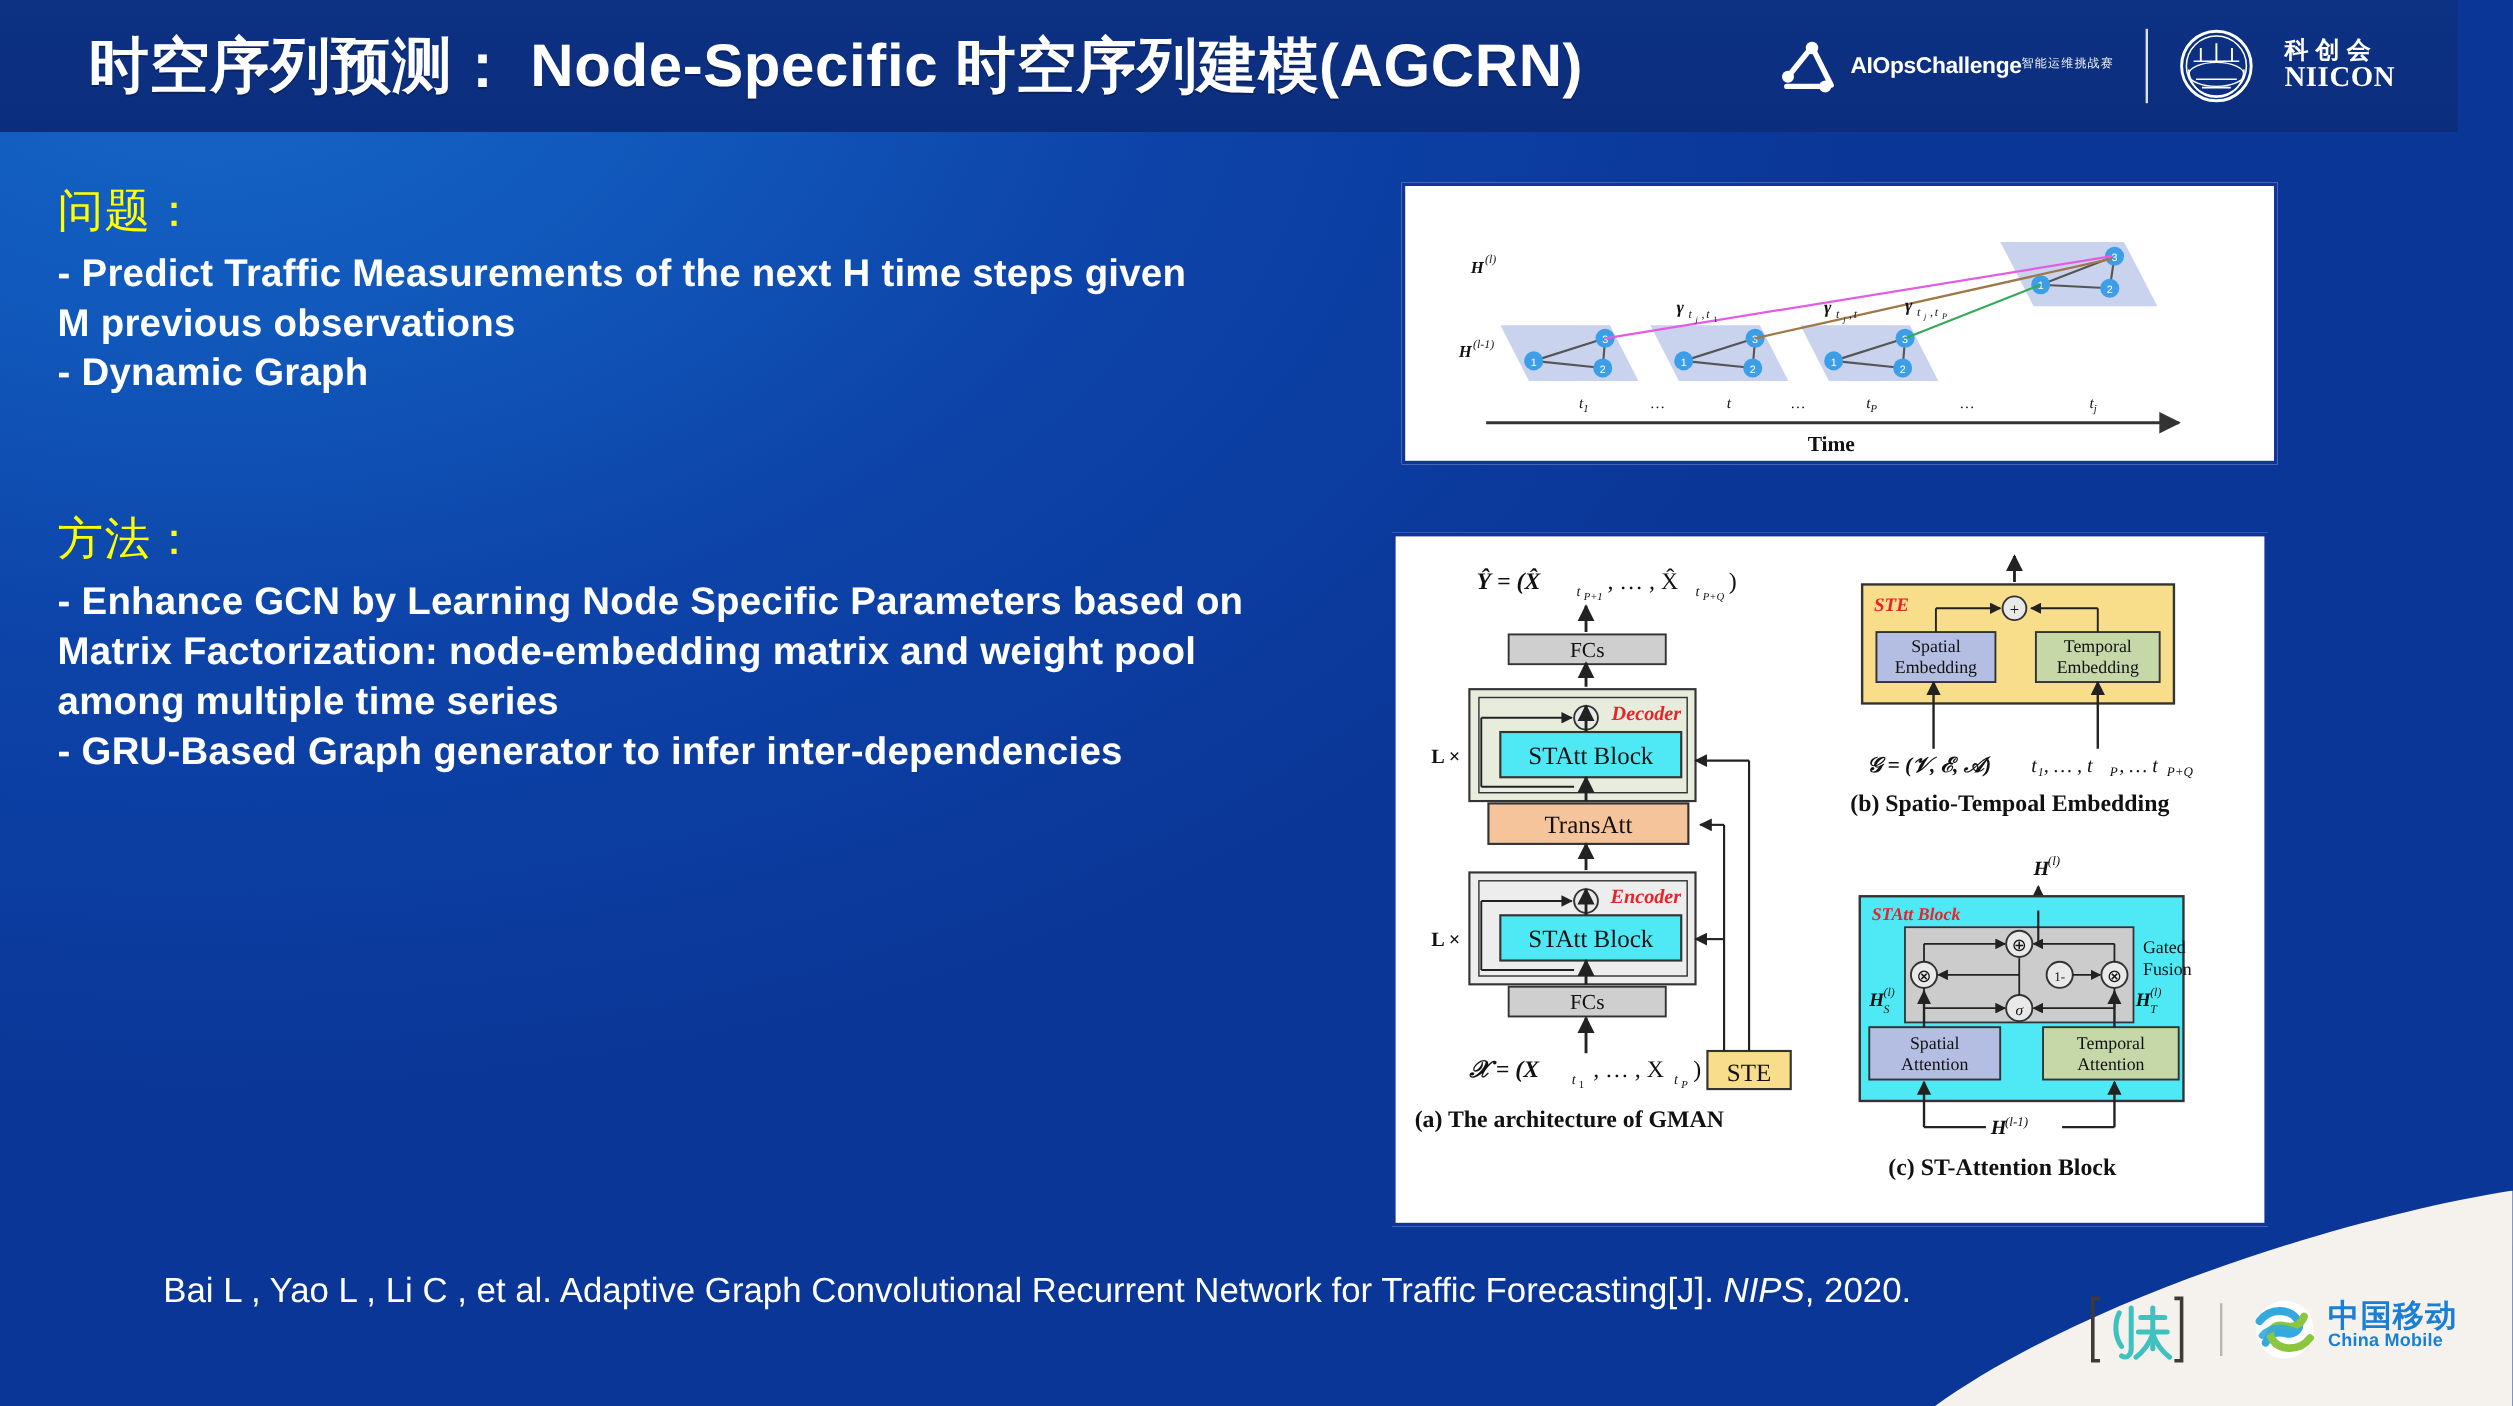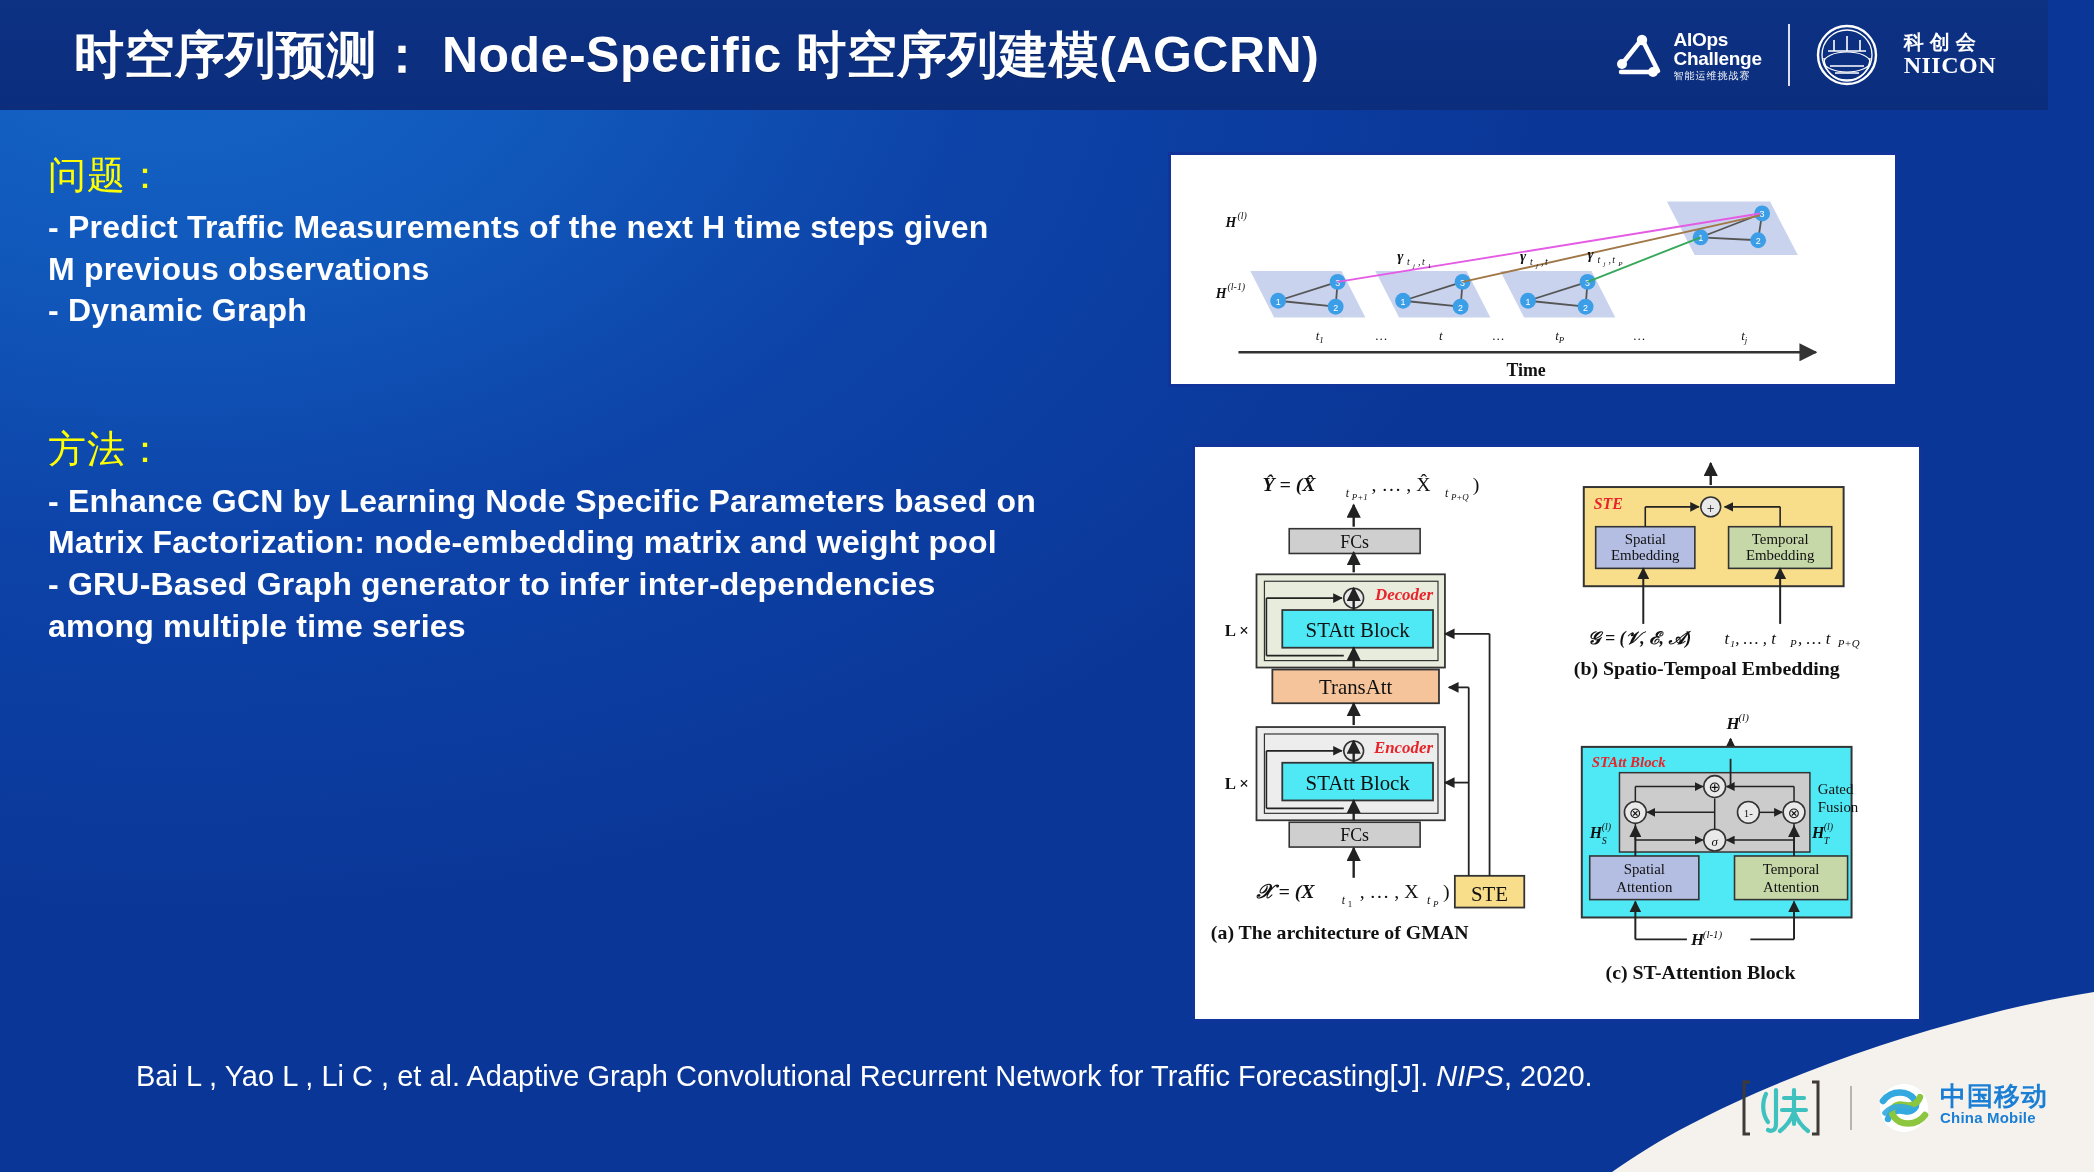--- a/index.html
+++ b/index.html
@@ -29,21 +29,21 @@
     letter-spacing:0.5px;
     white-space:nowrap;
     text-shadow:0 1px 0 rgba(0,0,0,.25);
   }
   .header-logos{
     position:absolute;right:52px;top:0;height:110px;
     display:flex;align-items:center;gap:0px;
   }
   .aiops{display:flex;align-items:center;gap:9px;}
   .aiops-mark{width:52px;height:48px;display:block;}
-  .aiops-text{display:flex;flex-direction:column;line-height:1.0;}
+  .aiops-text{display:flex;flex-direction:row;line-height:1.0;}
   .aiops-en{color:#fff;font-size:19px;font-weight:bold;letter-spacing:-0.3px;}
   .aiops-cn{color:#fff;font-size:10px;letter-spacing:1px;margin-top:3px;opacity:.95;}
   .divider-v{width:2px;height:62px;background:#ffffff;opacity:.85;margin:0 26px;}
   .niicon{display:flex;align-items:center;gap:26px;}
   .niicon-seal{width:62px;height:62px;}
   .niicon-text{display:flex;flex-direction:column;line-height:1.05;}
   .niicon-cn{color:#fff;font-size:20px;font-weight:bold;letter-spacing:6px;}
   .niicon-en{color:#fff;font-size:24px;font-weight:bold;letter-spacing:0.5px;font-family:"Liberation Serif",serif;}
 
   
@@ -67,21 +67,21 @@
   .citation .ital{font-style:italic;}
 
   
   .fig{
     position:absolute;background:#ffffff;
     border:3px solid #10349a;
     box-sizing:border-box;
     overflow:hidden;
   }
   #fig-top{left:1168px;top:152px;width:730px;height:235px;}
-  #fig-bottom{left:1192px;top:444px;width:730px;height:578px;}
+  #fig-bottom{left:1160px;top:444px;width:730px;height:578px;}
   .fig svg{display:block;width:100%;height:100%;}
 
   
   .swoosh{position:absolute;right:0;bottom:0;width:560px;height:180px;pointer-events:none;}
   .foot-logos{
     position:absolute;right:46px;bottom:32px;
     display:flex;align-items:center;gap:22px;
   }
   .jiutian{display:flex;align-items:center;}
   .jt-svg{width:86px;height:64px;}
@@ -151,22 +151,22 @@
       </div>
     </div>
 
     <div class="gap"></div>
 
     <div>
       <div class="sec-head">方法：</div>
       <div class="sec-body">
         <div>- Enhance GCN by Learning Node Specific Parameters based on</div>
         <div>Matrix Factorization:  node-embedding matrix and weight pool</div>
+        <div>among multiple time series</div>
         <div>- GRU-Based Graph generator to infer inter-dependencies</div>
-        <div>among multiple time series</div>
       </div>
     </div>
 
   </div>
 
   <div class="citation"><span>Bai L , Yao L , Li C , et al. Adaptive Graph Convolutional Recurrent Network for Traffic Forecasting[J]. </span><span class="ital">NIPS</span><span>, 2020.</span></div>
 
   <div class="fig" id="fig-top">
     <svg viewBox="0 0 730 229">
       <defs>

